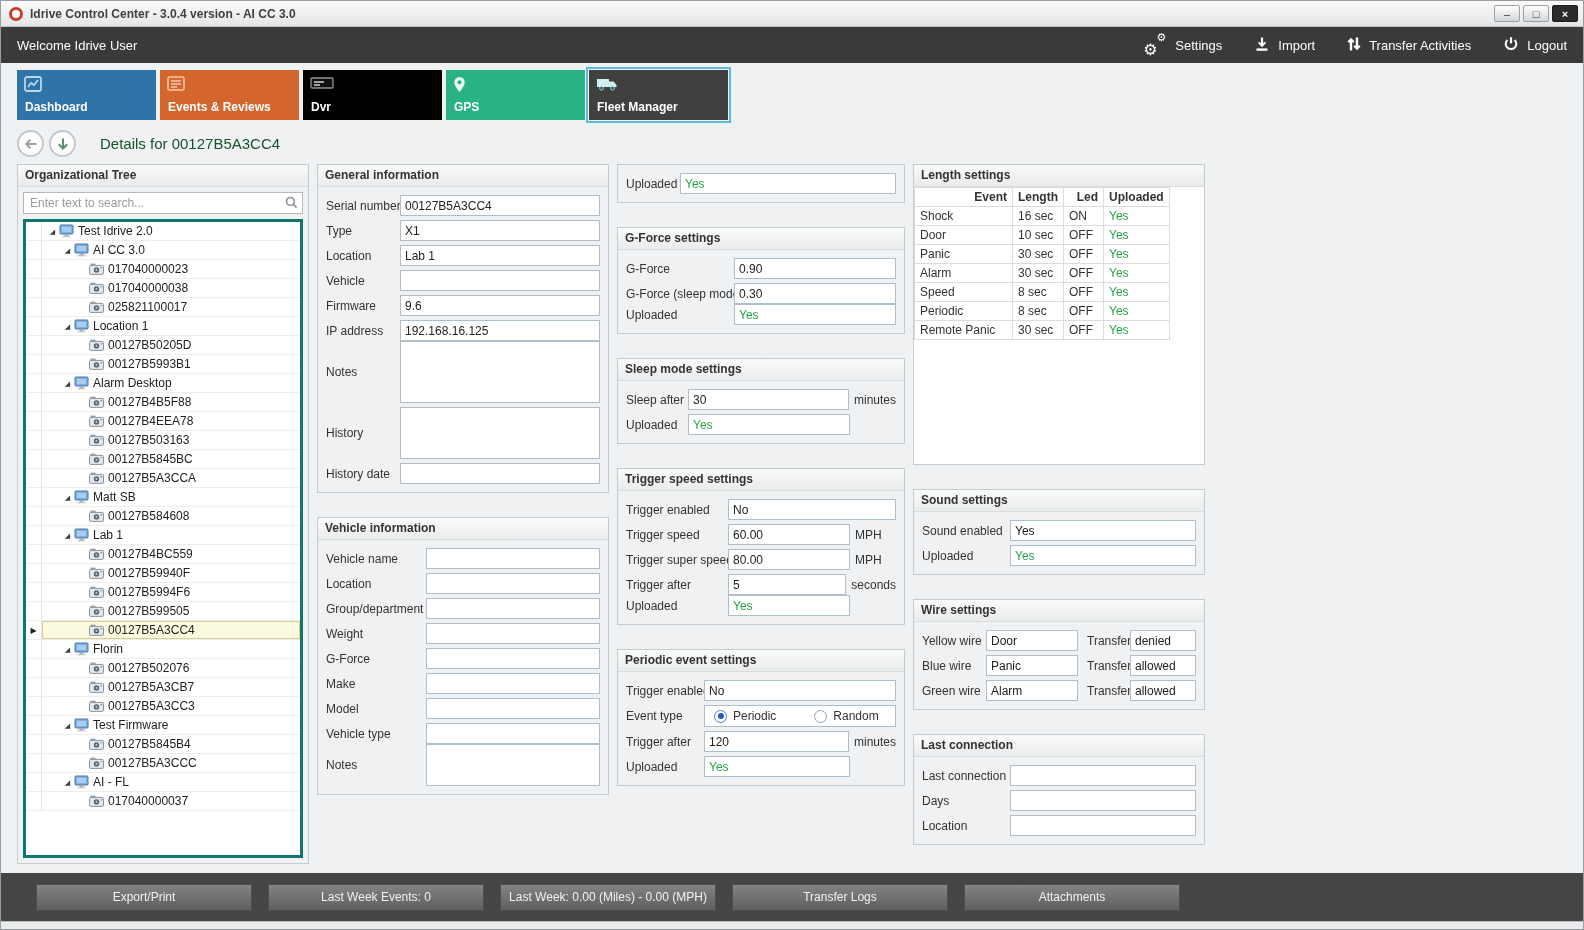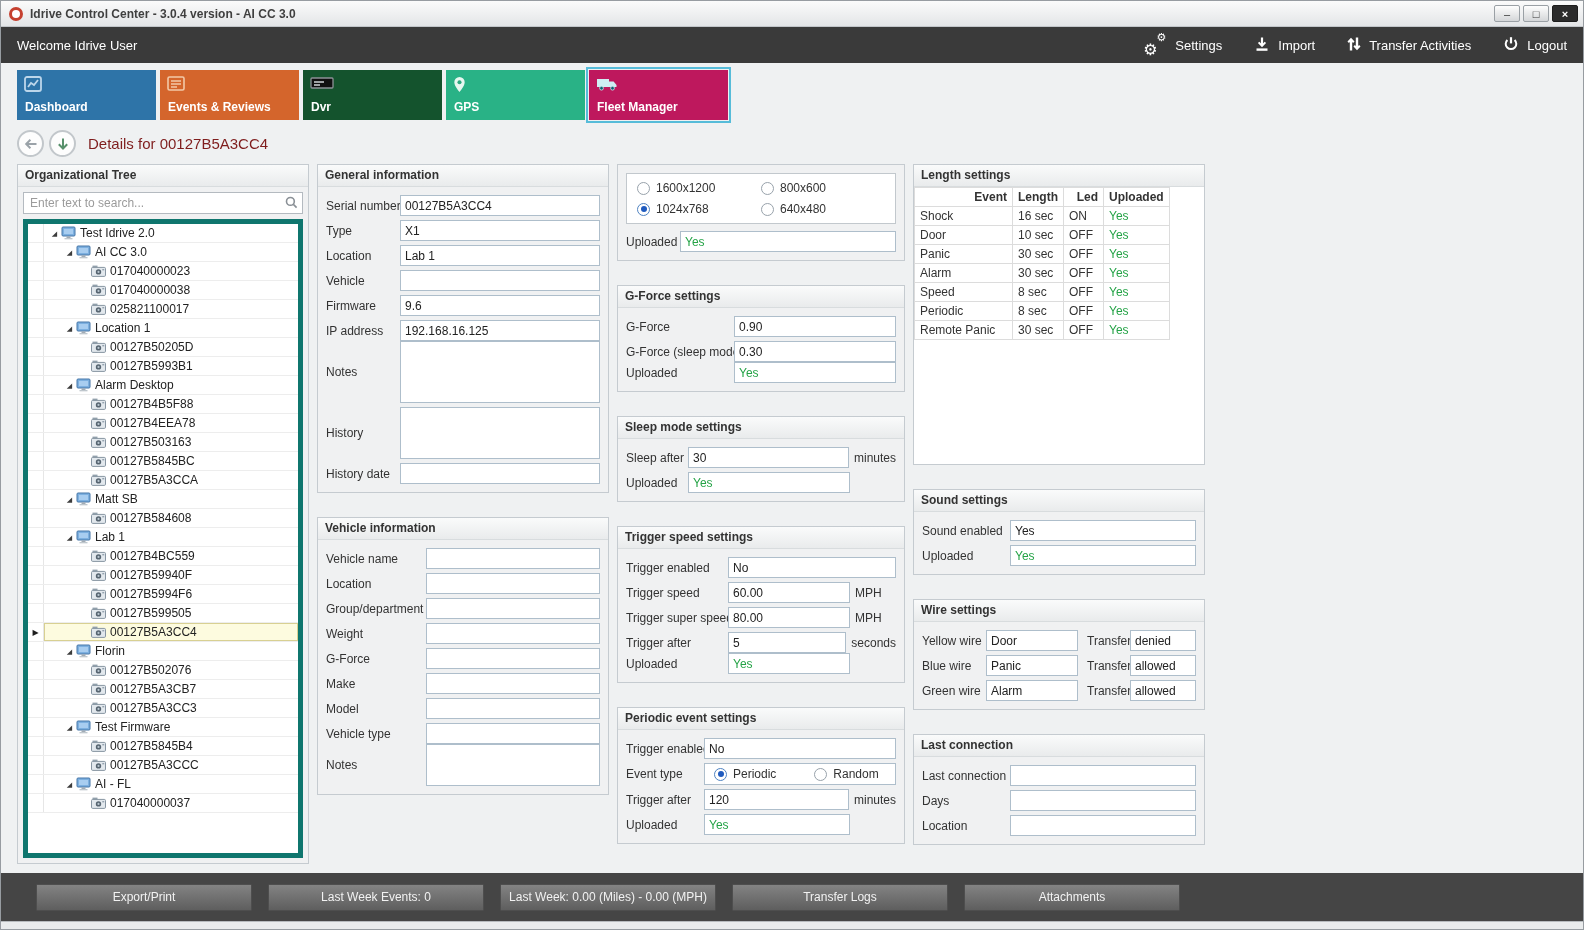--- a/index.html
+++ b/index.html
@@ -26,21 +26,21 @@
 
 .tabs{flex:0 0 64px;display:flex;align-items:flex-start;gap:4px;padding:7px 16px 0}
 .tab{width:139px;height:50px;position:relative;cursor:pointer;color:#fff;flex:0 0 139px}
 .tab.selected{outline:2px solid #56bcd9;outline-offset:1px}
 .tab-icon{position:absolute;top:6px;left:7px;height:18px}
 .tab-label{position:absolute;left:8px;bottom:6px;font-weight:bold;font-size:12px;white-space:nowrap}
 
 
 .details-header{flex:0 0 36px;display:flex;align-items:center;padding:3px 16px 7px;gap:5px}
 .circle-btn{width:27px;height:27px;border-radius:50%;background:#fdfdfd;border:2px solid #c2c7cb;display:flex;align-items:center;justify-content:center;cursor:pointer}
-.details-title{font-size:15px;color:#7f1d1d;margin-left:7px}
+.details-title{font-size:15px;color:#14532d;margin-left:19px}
 
 
 .content{flex:1;display:flex;align-items:flex-start;gap:8px;padding:0 16px;min-height:0}
 .col{display:flex;flex-direction:column;gap:24px}
 .colA{width:292px;flex:0 0 292px}
 .colB{width:288px;flex:0 0 288px}
 .colC{width:292px;flex:0 0 292px}
 
 .panel{border:1px solid #c5cbd0;background:#f0f1f2;width:100%}
 .panel-header{height:22px;line-height:21px;padding:0 7px;font-weight:bold;color:#333;background:linear-gradient(#fafbfb,#e9ebec);border-bottom:1px solid #d8dcde;white-space:nowrap}
@@ -64,21 +64,21 @@
 .radio.checked{border-color:#4f83c2}
 .radio.checked::after{content:"";position:absolute;inset:2.5px;border-radius:50%;background:#1f5bbf}
 
 
 .tree-panel{width:292px;flex:0 0 292px;height:700px;display:flex;flex-direction:column}
 .tree-panel .panel-body{flex:1;display:flex;flex-direction:column;padding:5px;overflow:hidden;min-height:0}
 .search-wrap{position:relative;margin-bottom:5px}
 .search-wrap input{width:100%;height:22px;border:1px solid #b4bac0;padding:2px 24px 2px 6px;font:12px "Liberation Sans",sans-serif;color:#333;background:#fff}
 .search-wrap input::placeholder{color:#9b9b9b}
 .search-icon{position:absolute;right:5px;top:4px}
-.tree-grid{flex:1;background:#fff;border:5px solid #0f766e;overflow:hidden}
+.tree-grid{flex:1;background:#fff;border:3px solid #0f766e;overflow:hidden}
 .tree-row{display:flex;height:19px;border-bottom:1px solid #ededed;cursor:pointer;align-items:stretch}
 .tree-row .gutter{flex:0 0 16px;border-right:1px solid #e6e6e6;font-size:8px;color:#1d1d1d;display:flex;align-items:center;justify-content:center}
 .tree-row .tc{flex:1;display:flex;align-items:center;min-width:0}
 .tree-row.selected .tc{background:#fdfbdf;box-shadow:inset 0 0 0 1px #d8d092}
 .arrow{flex:0 0 13px;font-size:7px;color:#3c3c3c;text-align:center;line-height:1}
 .nicon{flex:0 0 19px;display:flex;align-items:center}
 .nlabel{white-space:nowrap;overflow:hidden;color:#222}
 
 
 .length-body{background:#fff;padding:0;height:277px}
@@ -157,35 +157,35 @@
           </svg></span>
       <span class="tab-label">Dashboard</span>
     </div>
     <div class="tab" style="background: rgb(212, 101, 44); text-decoration: underline;">
       <span class="tab-icon"><svg width="18" height="15" viewBox="0 0 18 15">
             <rect x="1" y="1" width="16" height="13" rx="1.5" fill="none" stroke="#f2c9a8" stroke-width="1.6"></rect>
             <path d="M4 5h10M4 8h10M4 11h6" stroke="#f2c9a8" stroke-width="1.5"></path>
           </svg></span>
       <span class="tab-label">Events &amp; Reviews</span>
     </div>
-    <div class="tab" style="background: #14532d; text-align: center;">
+    <div class="tab" style="background: #000000; text-align: center;">
       <span class="tab-icon"><svg width="24" height="14" viewBox="0 0 24 14">
             <rect x="1" y="2" width="22" height="10" rx="1" fill="#101010" stroke="#8c9196" stroke-width="1.3"></rect>
             <path d="M4 6h10M4 9h6" stroke="#cfd3d6" stroke-width="1.3"></path>
           </svg></span>
       <span class="tab-label">Dvr</span>
     </div>
     <div class="tab" style="background: rgb(41, 178, 134);">
       <span class="tab-icon"><svg width="13" height="17" viewBox="0 0 14 18">
             <path d="M7 1a5.6 5.6 0 0 0-5.6 5.6C1.4 10.8 7 17 7 17s5.6-6.2 5.6-10.4A5.6 5.6 0 0 0 7 1z" fill="#e7f7f0"></path>
             <circle cx="7" cy="6.6" r="2.2" fill="#2aa87f"></circle>
           </svg></span>
       <span class="tab-label">GPS</span>
     </div>
-    <div class="tab selected" style="background: #be185d; padding-left: 38px;">
+    <div class="tab selected" style="background: #404040; padding-left: 38px;">
       <span class="tab-icon"><svg width="22" height="15" viewBox="0 0 22 15">
             <rect x="1" y="3" width="12" height="8" fill="#cfeef4"></rect>
             <path d="M13 5.5h4.6L20.5 9v2H13z" fill="#cfeef4"></path>
             <circle cx="5.5" cy="12.2" r="1.9" fill="#0d5f70" stroke="#cfeef4" stroke-width="0.8"></circle>
             <circle cx="16.5" cy="12.2" r="1.9" fill="#0d5f70" stroke="#cfeef4" stroke-width="0.8"></circle>
           </svg></span>
       <span class="tab-label">Fleet Manager</span>
     </div>
   </div>
 
@@ -795,38 +795,20 @@
               <label>Notes</label>
               <textarea class="inp" style="height: 42px;"></textarea>
             </div>
         </div>
       </section>
     </div>
 
     <div class="col colB">
       <section class="panel">
         <div class="panel-body rs">
-          <div class="res-box" id="res-box">
-              <span class="radio-item">
-                <span class="radio"></span>
-                <span>1600x1200</span>
-              </span>
-              <span class="radio-item">
-                <span class="radio"></span>
-                <span>800x600</span>
-              </span>
-              <span class="radio-item">
-                <span class="radio checked"></span>
-                <span>1024x768</span>
-              </span>
-              <span class="radio-item">
-                <span class="radio"></span>
-                <span>640x480</span>
-              </span>
-            </div>
           <div class="frow">
               <label>Uploaded</label>
               <input class="inp green" value="Yes" style="">
             </div>
         </div>
       </section>
 
       <section class="panel">
         <div class="panel-header">G-Force settings</div>
         <div class="panel-body gf">

